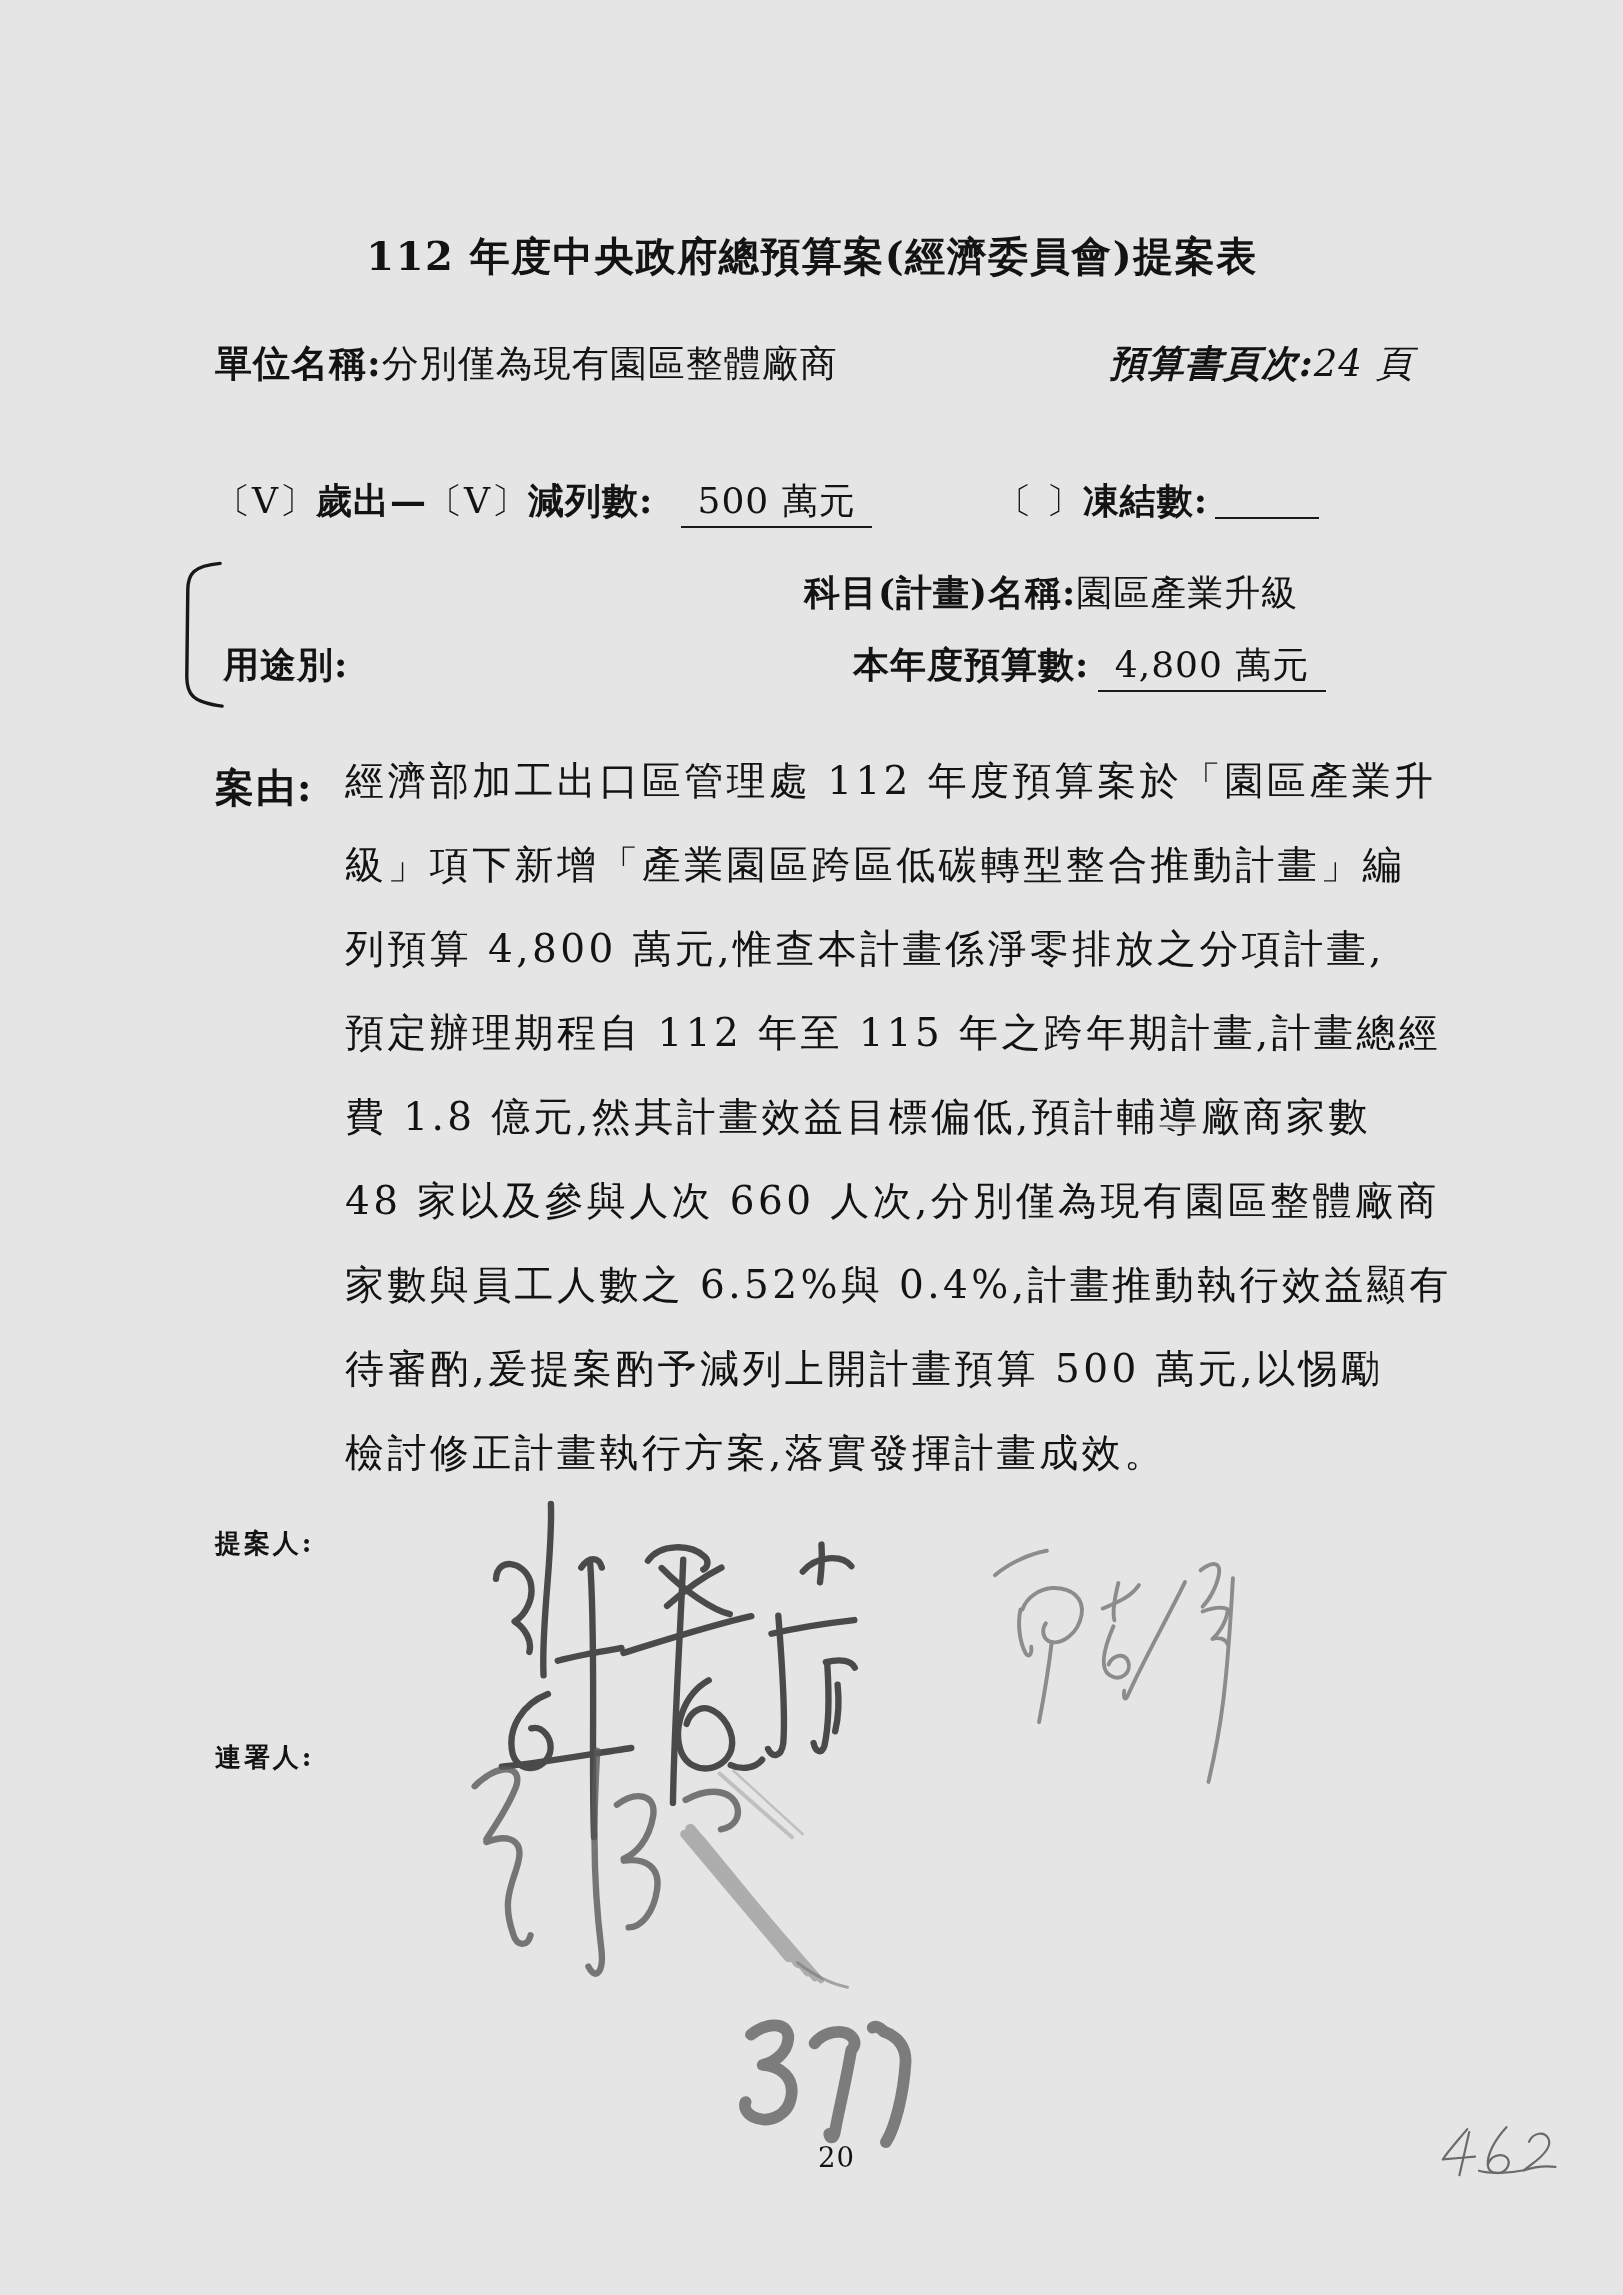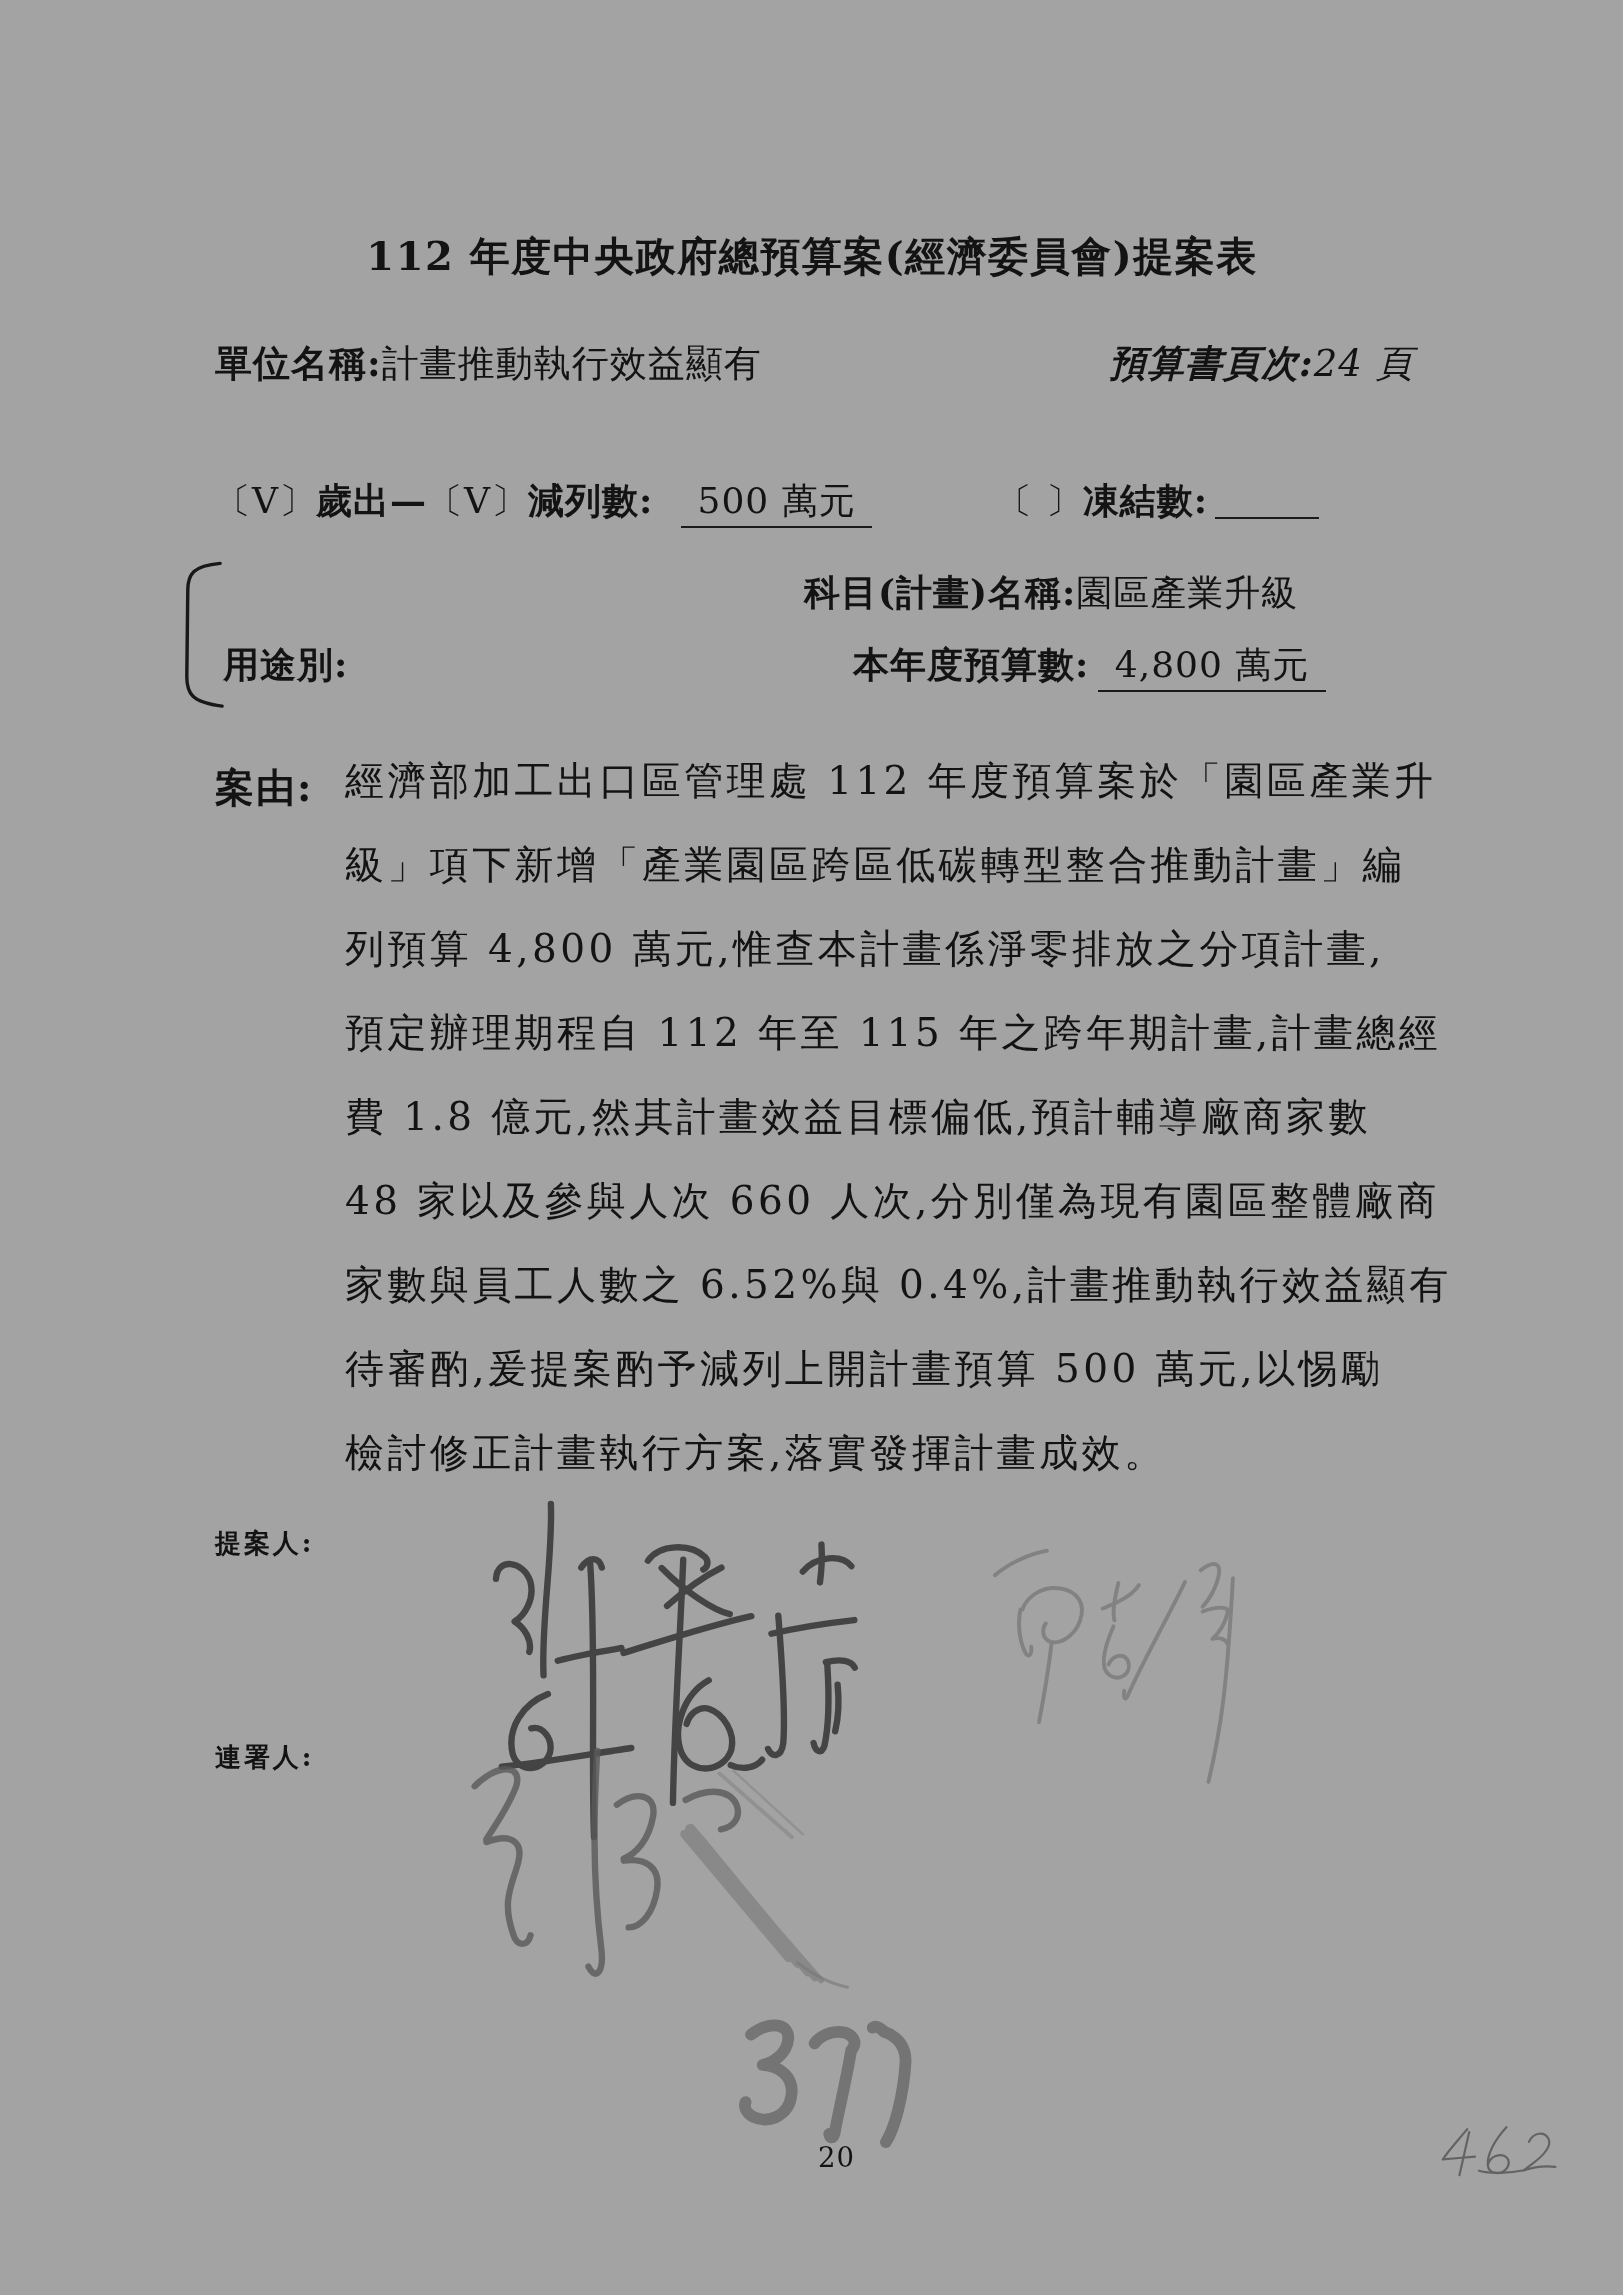--- a/index.html
+++ b/index.html
@@ -1,17 +1,17 @@
 <!DOCTYPE html>
 <html style="font-size:7.8px"><head>
 <meta charset="utf-8">
 <style>
   html,body { margin:0; padding:0; background:#ffffff; }
   .page {
-    position:relative; width:1624px; height:2295px; background:#a3a3a3;
+    position:relative; width:1624px; height:2295px; background:#e5e5e5;
     font-family:"DejaVu Serif","Liberation Serif",serif; color:#131313;
     overflow:hidden;
   }
   .abs { position:absolute; white-space:nowrap; }
   .title {
     top:229px; left:0; width:1624px; text-align:center;
     font-size:40px; font-weight:700; letter-spacing:1.5px;
   }
   .form-line { font-size:37px; font-weight:700; letter-spacing:1px; }
   .cb { font-weight:500; }
@@ -38,21 +38,21 @@
   }
 </style>
 </head>
 <body>
 
 <div class="page">
 
   <div class="abs title">112 年度中央政府總預算案(經濟委員會)提案表</div>
 
   <div class="abs form-line" style="top:339px; left:215px;">
-    <span>單位名稱:</span><span class="val">計畫推動執行效益顯有</span>
+    <span>單位名稱:</span><span class="val">分別僅為現有園區整體廠商</span>
   </div>
   <div class="abs form-line" style="top:339px; left:1109px;font-style:italic;">
     <span>預算書頁次:</span><span class="val">24 頁</span>
   </div>
 
 
   <div class="abs form-line" style="top:477px; left:215px; font-size:36px;">
     <span class="cb">〔V〕</span><span>歲出</span><span>—</span><span class="cb">〔V〕</span><span>減列數:</span><span class="u-val" style="margin-left:27.5px;">500 萬元</span><span class="cb" style="margin-left:124px;">〔 〕</span><span>凍結數:</span><span class="u-blank" style="width:104px; margin-left:6.9px;"><span class="sr"></span></span>
   </div>
 

